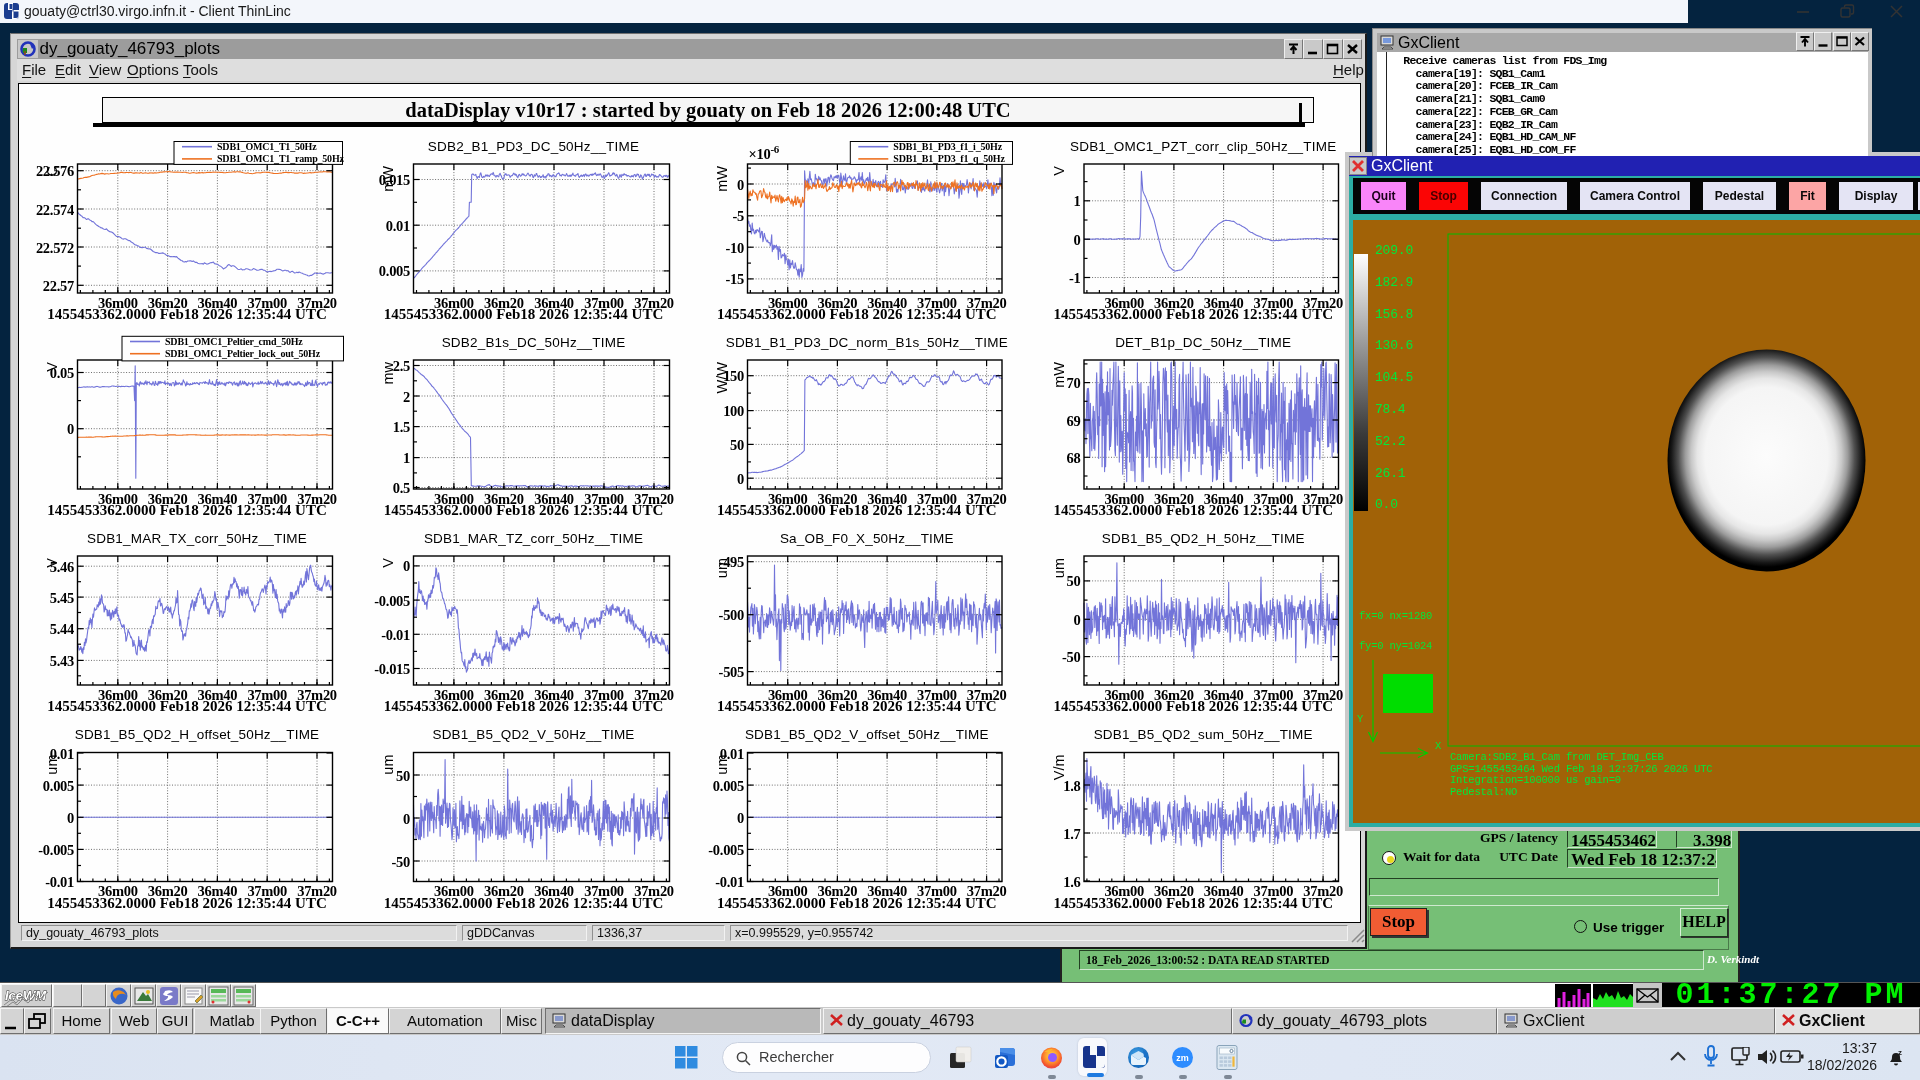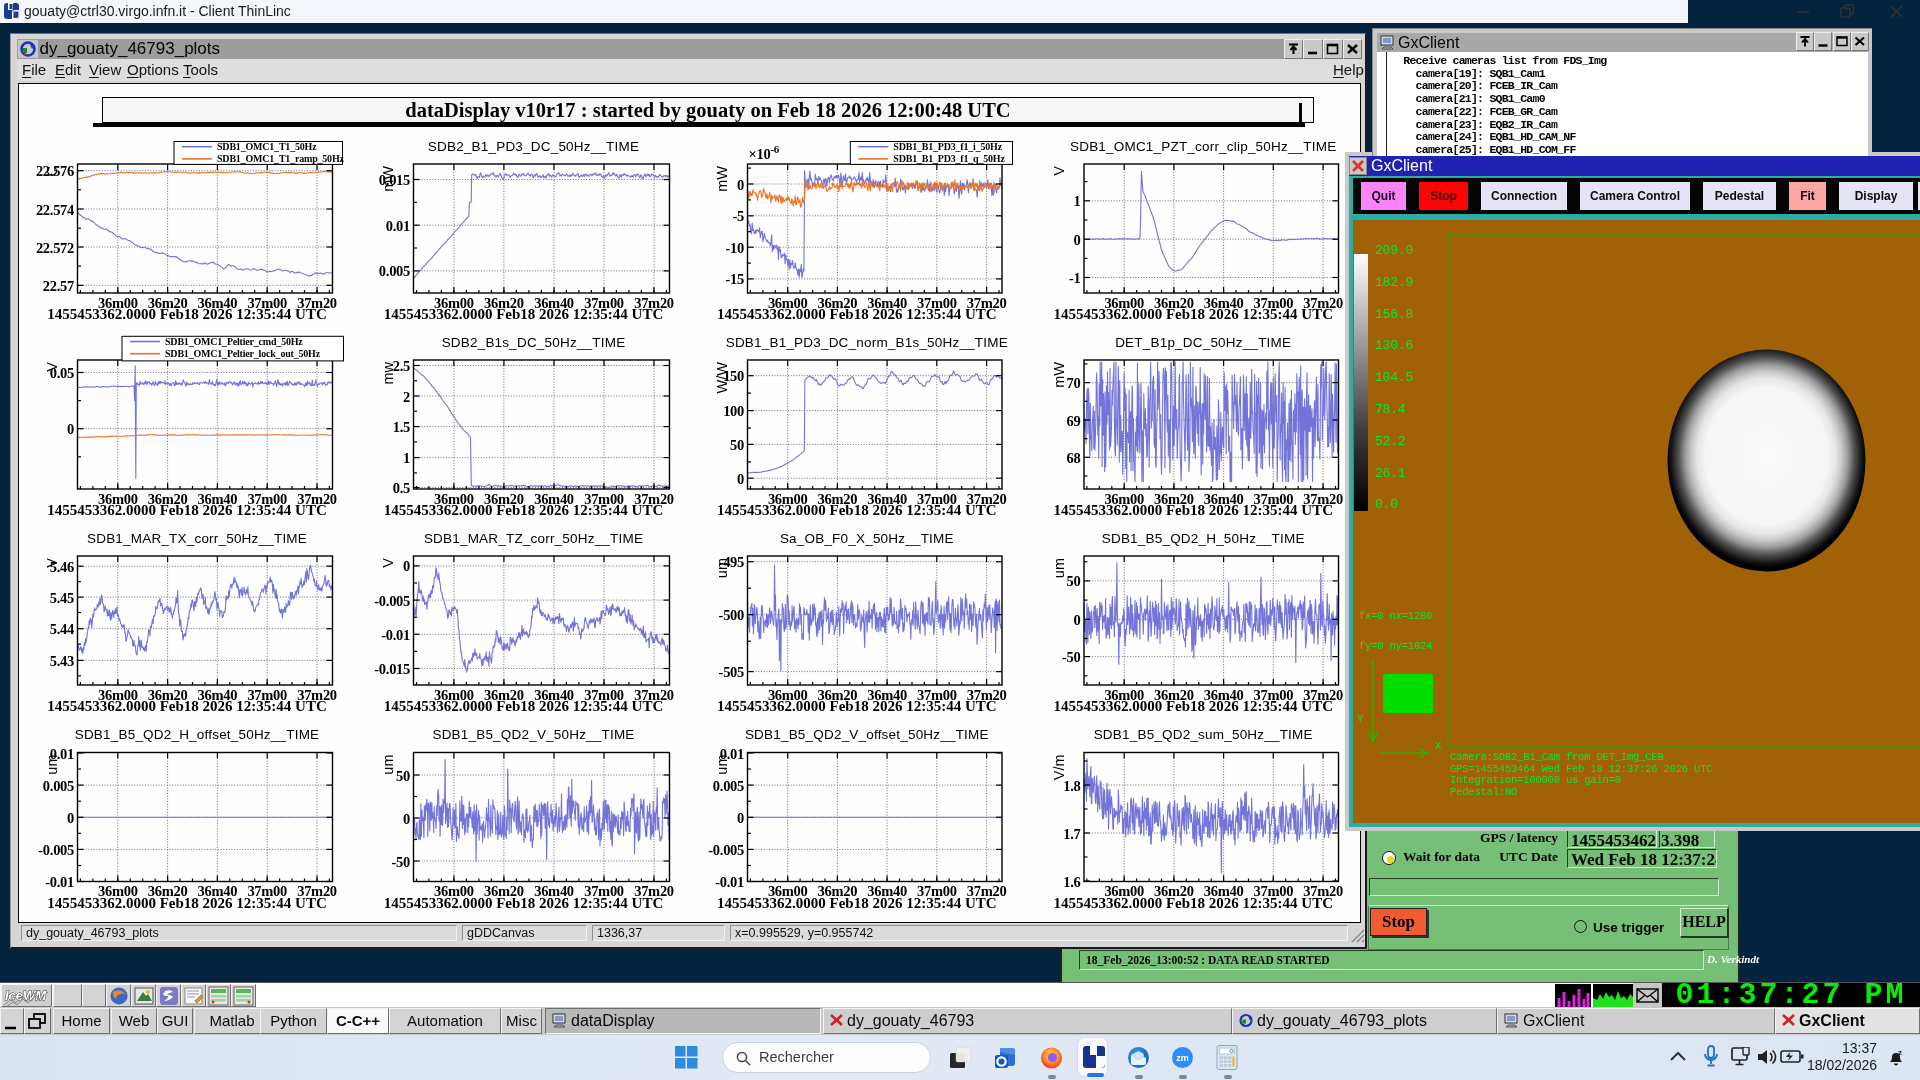--- a/index.html
+++ b/index.html
@@ -80,21 +80,21 @@
         <rect x="2" y="5" width="9" height="9" rx="1.5" fill="none" stroke="#333" stroke-width="1.4"></rect>
         <path d="M5.5 4.5 V3.5 a1.5 1.5 0 0 1 1.5-1.5 h6 a1.5 1.5 0 0 1 1.5 1.5 v6 a1.5 1.5 0 0 1 -1.5 1.5 h-1" fill="none" stroke="#333" stroke-width="1.4"></path>
       </svg>
 <svg class="abs" style="left:1888px;top:3px" width="17" height="17">
         <path d="M3 3 L14 14 M14 3 L3 14" stroke="#333" stroke-width="1.5"></path>
       </svg>
 </div>
 <div id="gw" class="abs">
 <div class="gwlbl" style="right:180px;top:6px">GPS / latency</div>
 <div class="gwfield" style="left:505px;top:6px;width:90px;height:18px;padding-left:3px">1455453462.000</div>
-<div class="gwfield" style="left:597px;top:6px;width:56px;height:18px;padding-left:1px">3.398</div>
+<div class="gwfield" style="left:614px;top:6px;width:56px;height:18px;padding-left:16px">3.398</div>
 <div class="abs" style="left:320px;top:27px;width:14px;height:14px;border-radius:50%;background:#fff;border:1.5px solid #111"></div>
 <div class="abs" style="left:324.5px;top:31.5px;width:7px;height:7px;border-radius:50%;background:#e8d820"></div>
 <div class="gwlbl" style="left:341px;top:25px">Wait for data</div>
 <div class="gwlbl" style="right:180px;top:25px">UTC Date</div>
 <div class="gwfield" style="left:505px;top:25px;width:150px;height:19px;padding-left:3px">Wed Feb 18 12:37:24 2026<span style="color:#2222ee">|</span></div>
 <div class="gwfield" style="left:307px;top:54px;width:350px;height:18px"></div>
 <div class="abs" style="left:306px;top:81px;width:361px;height:45px;border:1px solid #4a7a4a;border-top-color:#cfe8cf"></div>
 <div class="abs" style="left:308px;top:84px;width:57px;height:28px;background:#f15c33;border:1px solid #222;box-shadow:2px 2px 0 #333;text-align:center;font-family:'Liberation Serif',serif;font-weight:bold;font-size:17px;line-height:26px">Stop</div>
 <div class="abs" style="left:512px;top:96px;width:13px;height:13px;border-radius:50%;border:1.5px solid #111;background:#76bf76"></div>
 <div class="abs" style="left:531px;top:96px;font-weight:bold;font-size:13.5px;color:#000">Use trigger</div>

